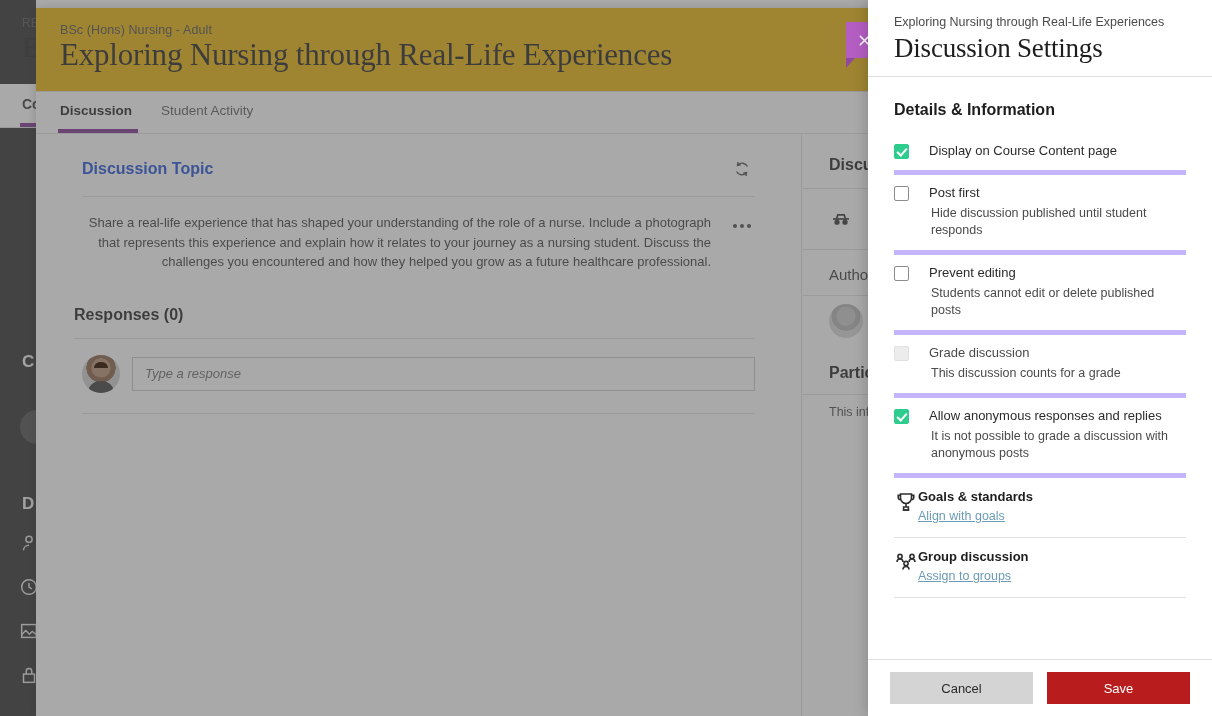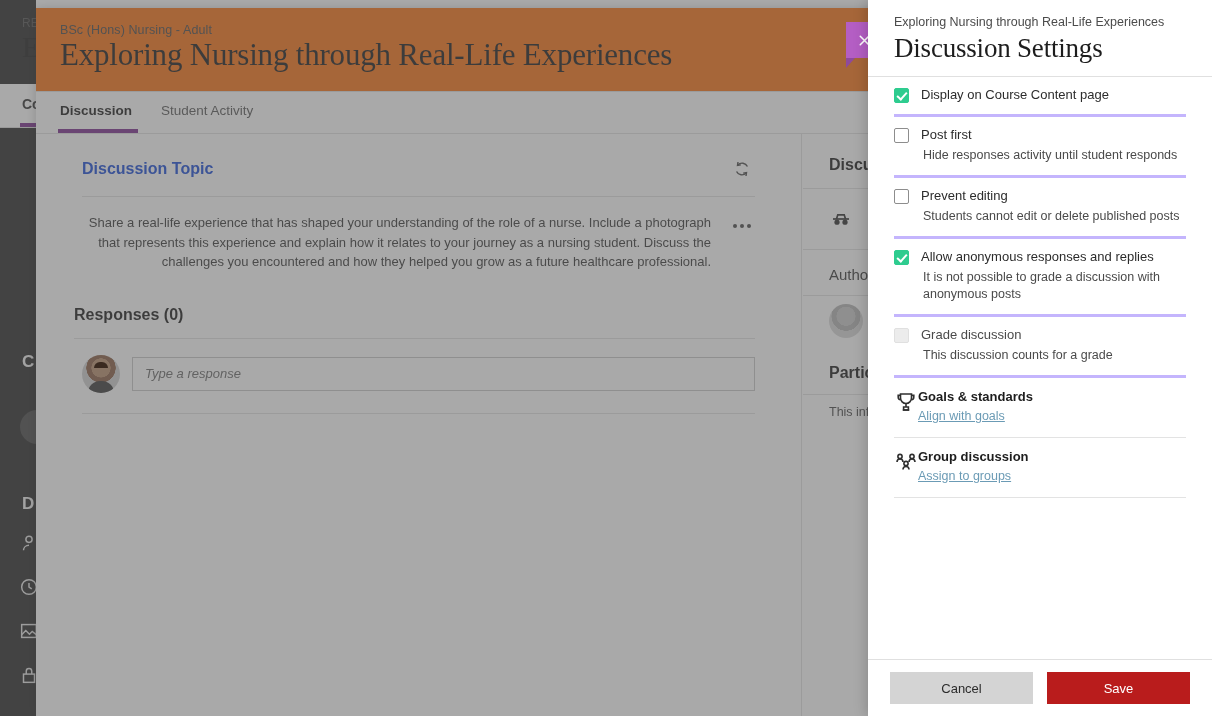--- a/index.html
+++ b/index.html
@@ -59,21 +59,21 @@
   
   .modal {
     position: absolute; left: 36px; top: 8px;
     width: 1176px; height: 708px;
     background: #ffffff;
     box-shadow: 0 1px 10px rgba(0,0,0,0.22);
     overflow: hidden;
   }
   .modal-header {
     position: relative; height: 84px;
-    background: #f97316;
+    background: #eab308;
     border-bottom: 1px solid #e2e2e2;
   }
   .crumb {
     position: absolute; left: 24px; top: 15px;
     font-size: 12.5px; color: #4b4b4b; letter-spacing: .1px;
   }
   .modal-title {
     position: absolute; left: 24px; top: 29px;
     font-family: "Liberation Serif", serif;
     font-size: 31px; font-weight: normal; color: #1d1d1d;
@@ -211,22 +211,22 @@
   .panel-title {
     font-family: "Liberation Serif", serif;
     font-size: 27px; color: #1d1d1d; font-weight: normal;
     margin-top: 2px; letter-spacing: -.2px;
   }
   .panel-scroll { flex: 1 1 auto; overflow: hidden; padding: 0 26px; }
   .panel-section-title {
     font-size: 16px; font-weight: bold; color: #1d1d1d;
     margin: 24px 0 14px 0;
   }
-  .opt { display: flex; gap: 12px; padding: 9px 0 11px 0;
-         border-bottom: 3px solid #c4b5fd; }
+  .opt { display: flex; gap: 20px; padding: 9px 0 11px 0;
+         border-bottom: 5px solid #c4b5fd; }
   .opt:last-child { border-bottom: 1px solid #e3e3e3; }
   .cb {
     flex: 0 0 15px; width: 15px; height: 15px; margin-top: 2px;
     border: 1px solid #8d8d8d; background: #fff; border-radius: 2px;
     position: relative; cursor: pointer;
   }
   .cb.checked { background: #2ecc8f; border-color: #2ecc8f; }
   .cb.checked::after {
     content: ""; position: absolute; left: 4px; top: 1px;
     width: 4px; height: 8px; border: solid #fff;
@@ -403,57 +403,58 @@
 
   <div class="panel">
 
     <div class="panel-head">
       <div class="panel-crumb">Exploring Nursing through Real-Life Experiences</div>
       <h2 class="panel-title">Discussion Settings</h2>
     </div>
 
     <div class="panel-scroll">
 
+      <div class="panel-section-title">Details &amp; Information</div>
 
       <div class="opt">
         <div class="cb checked"></div>
         <div class="opt-body">
           <div class="opt-label">Display on Course Content page</div>
         </div>
       </div>
 
       <div class="opt">
         <div class="cb"></div>
         <div class="opt-body">
           <div class="opt-label">Post first</div>
-          <div class="opt-desc">Hide responses activity until student responds</div>
+          <div class="opt-desc">Hide discussion published until student responds</div>
         </div>
       </div>
 
       <div class="opt">
         <div class="cb"></div>
         <div class="opt-body">
           <div class="opt-label">Prevent editing</div>
           <div class="opt-desc">Students cannot edit or delete published posts</div>
         </div>
       </div>
 
       <div class="opt">
+        <div class="cb disabled"></div>
+        <div class="opt-body">
+          <div class="opt-label" style="color:#4a4a4a">Grade discussion</div>
+          <div class="opt-desc">This discussion counts for a grade</div>
+        </div>
+      </div>
+
+      <div class="opt">
         <div class="cb checked"></div>
         <div class="opt-body">
           <div class="opt-label">Allow anonymous responses and replies</div>
           <div class="opt-desc">It is not possible to grade a discussion with anonymous posts</div>
-        </div>
-      </div>
-
-      <div class="opt">
-        <div class="cb disabled"></div>
-        <div class="opt-body">
-          <div class="opt-label" style="color:#4a4a4a">Grade discussion</div>
-          <div class="opt-desc">This discussion counts for a grade</div>
         </div>
       </div>
 
 
       <div class="tool">
         <span class="tool-icon">
           <svg viewBox="0 0 24 24" fill="none" stroke="currentColor" stroke-width="1.6">
             <path d="M6.5 4h11v4a5.5 5.5 0 0 1-11 0z"></path>
             <path d="M6.5 5.4H4.2v1.6c0 1.6 1 2.6 2.3 2.8"></path>
             <path d="M17.5 5.4h2.3v1.6c0 1.6-1 2.6-2.3 2.8"></path>

